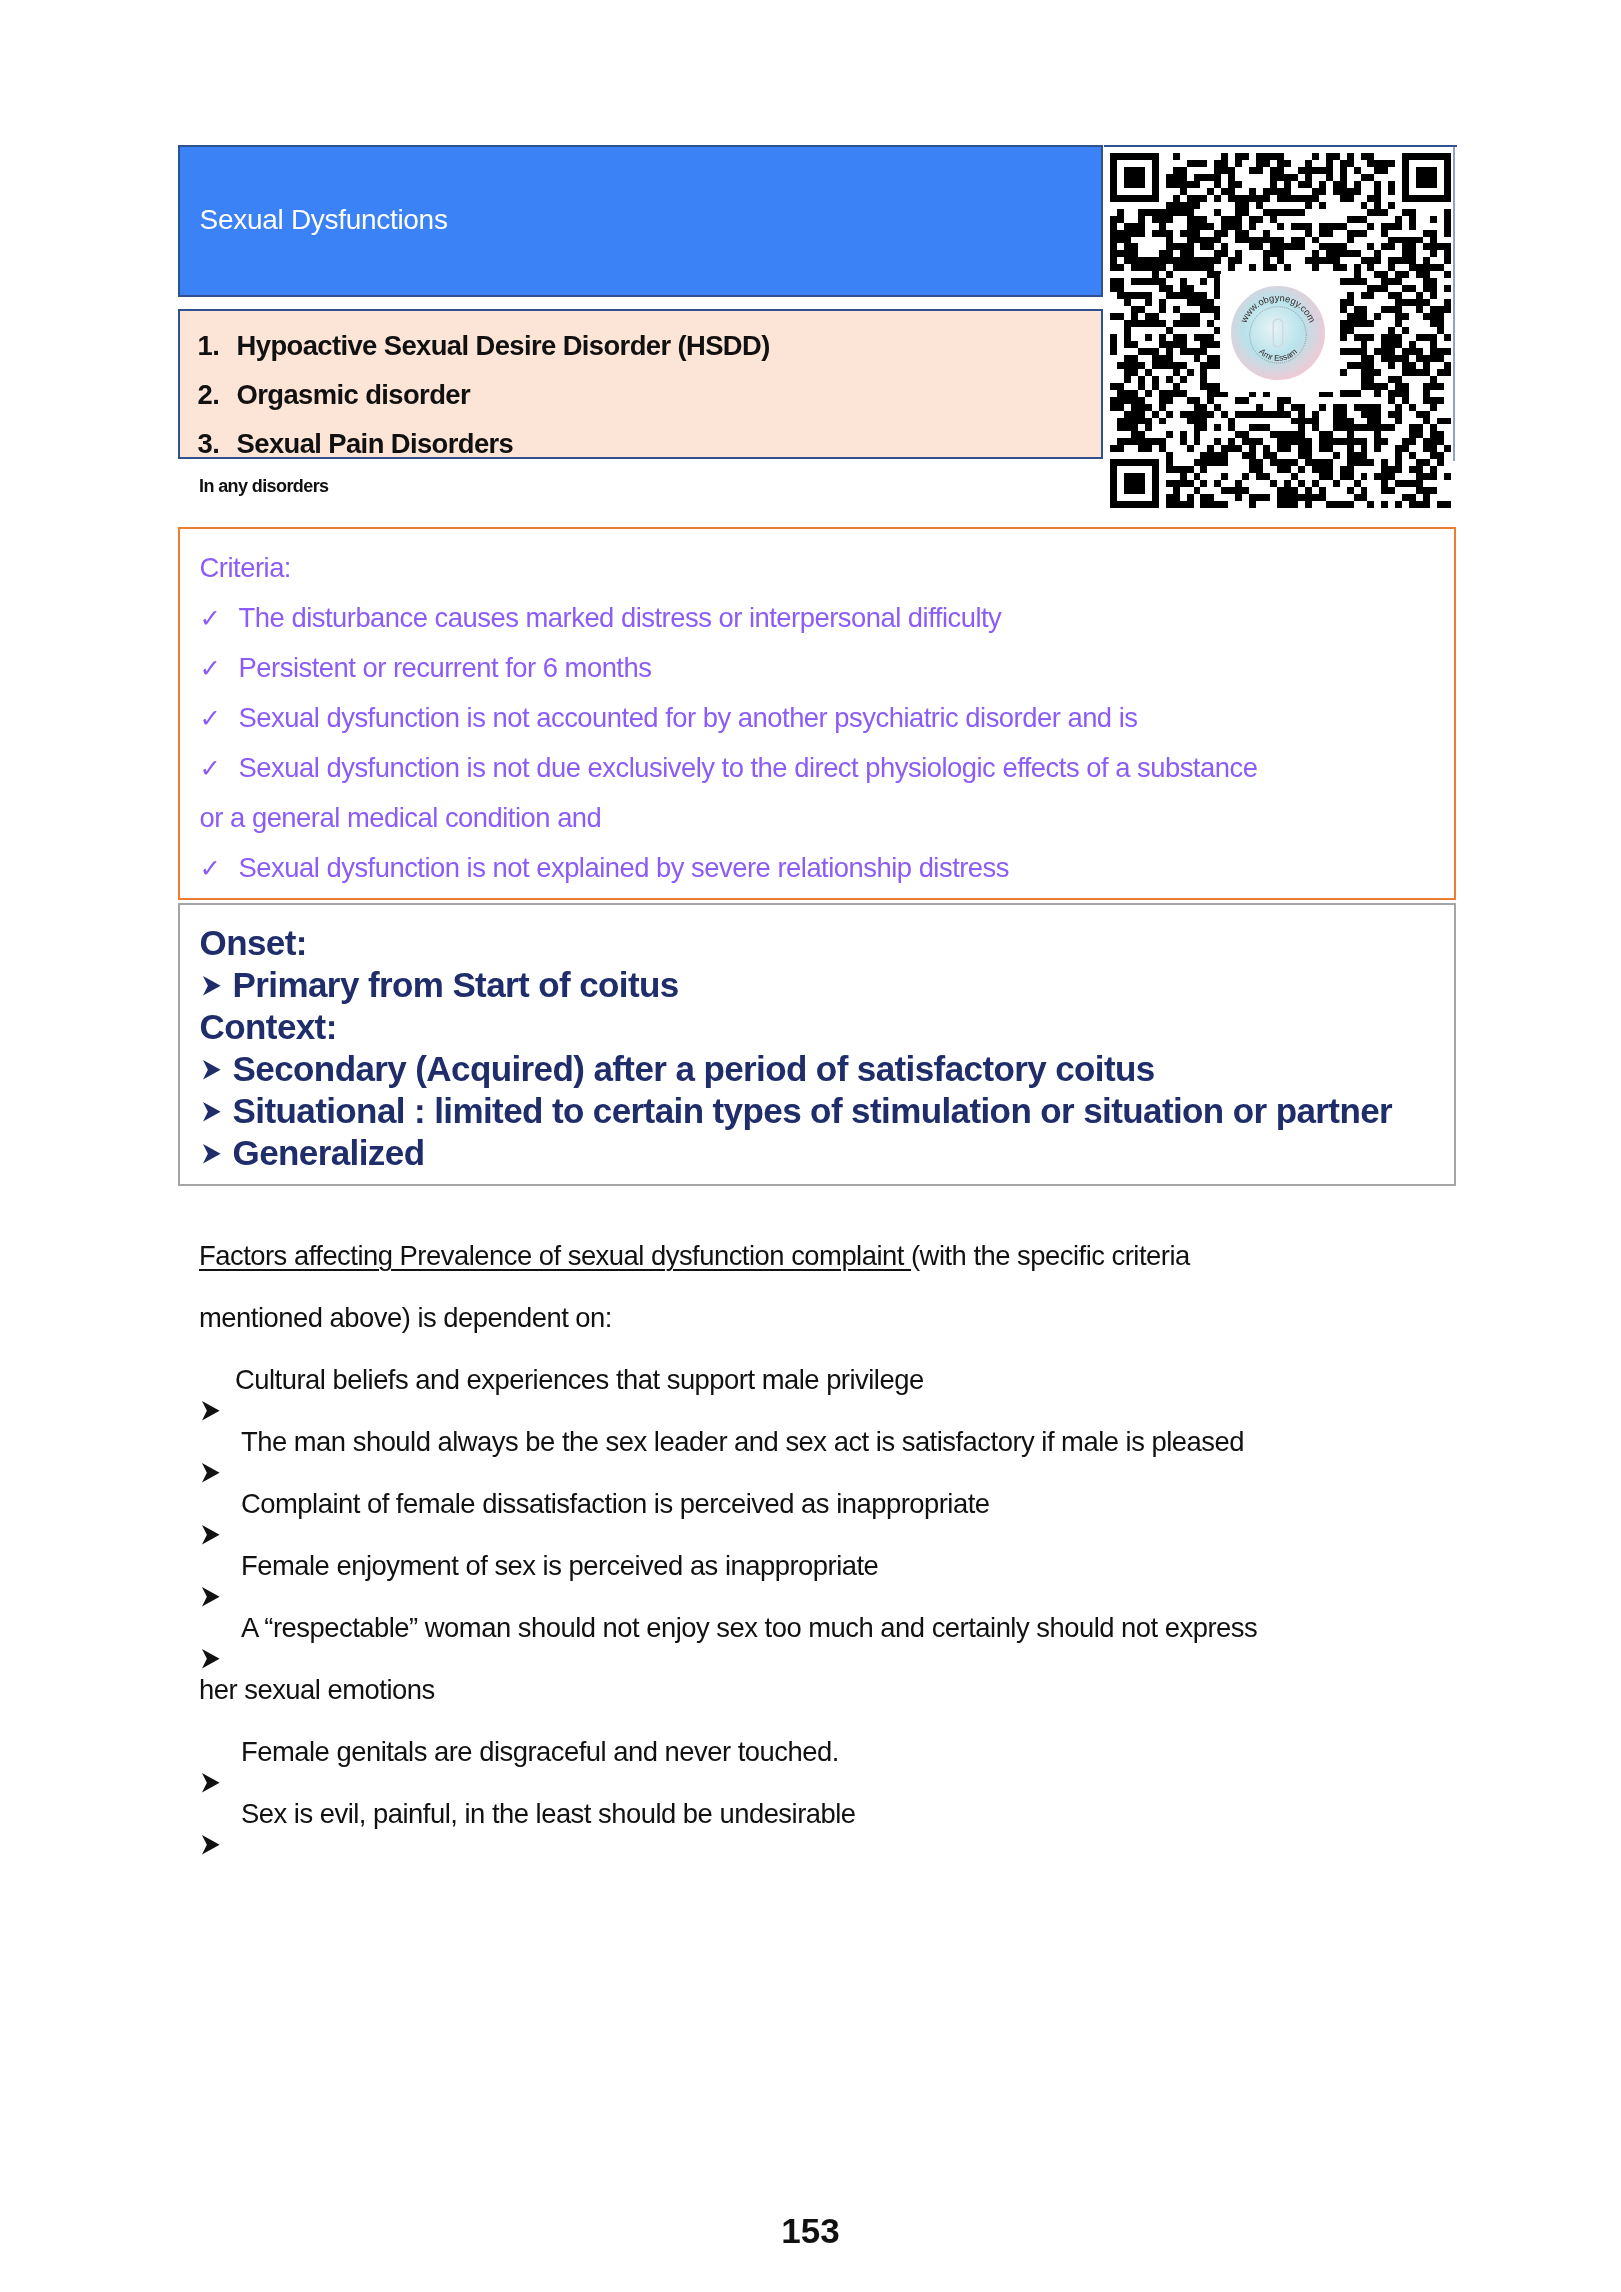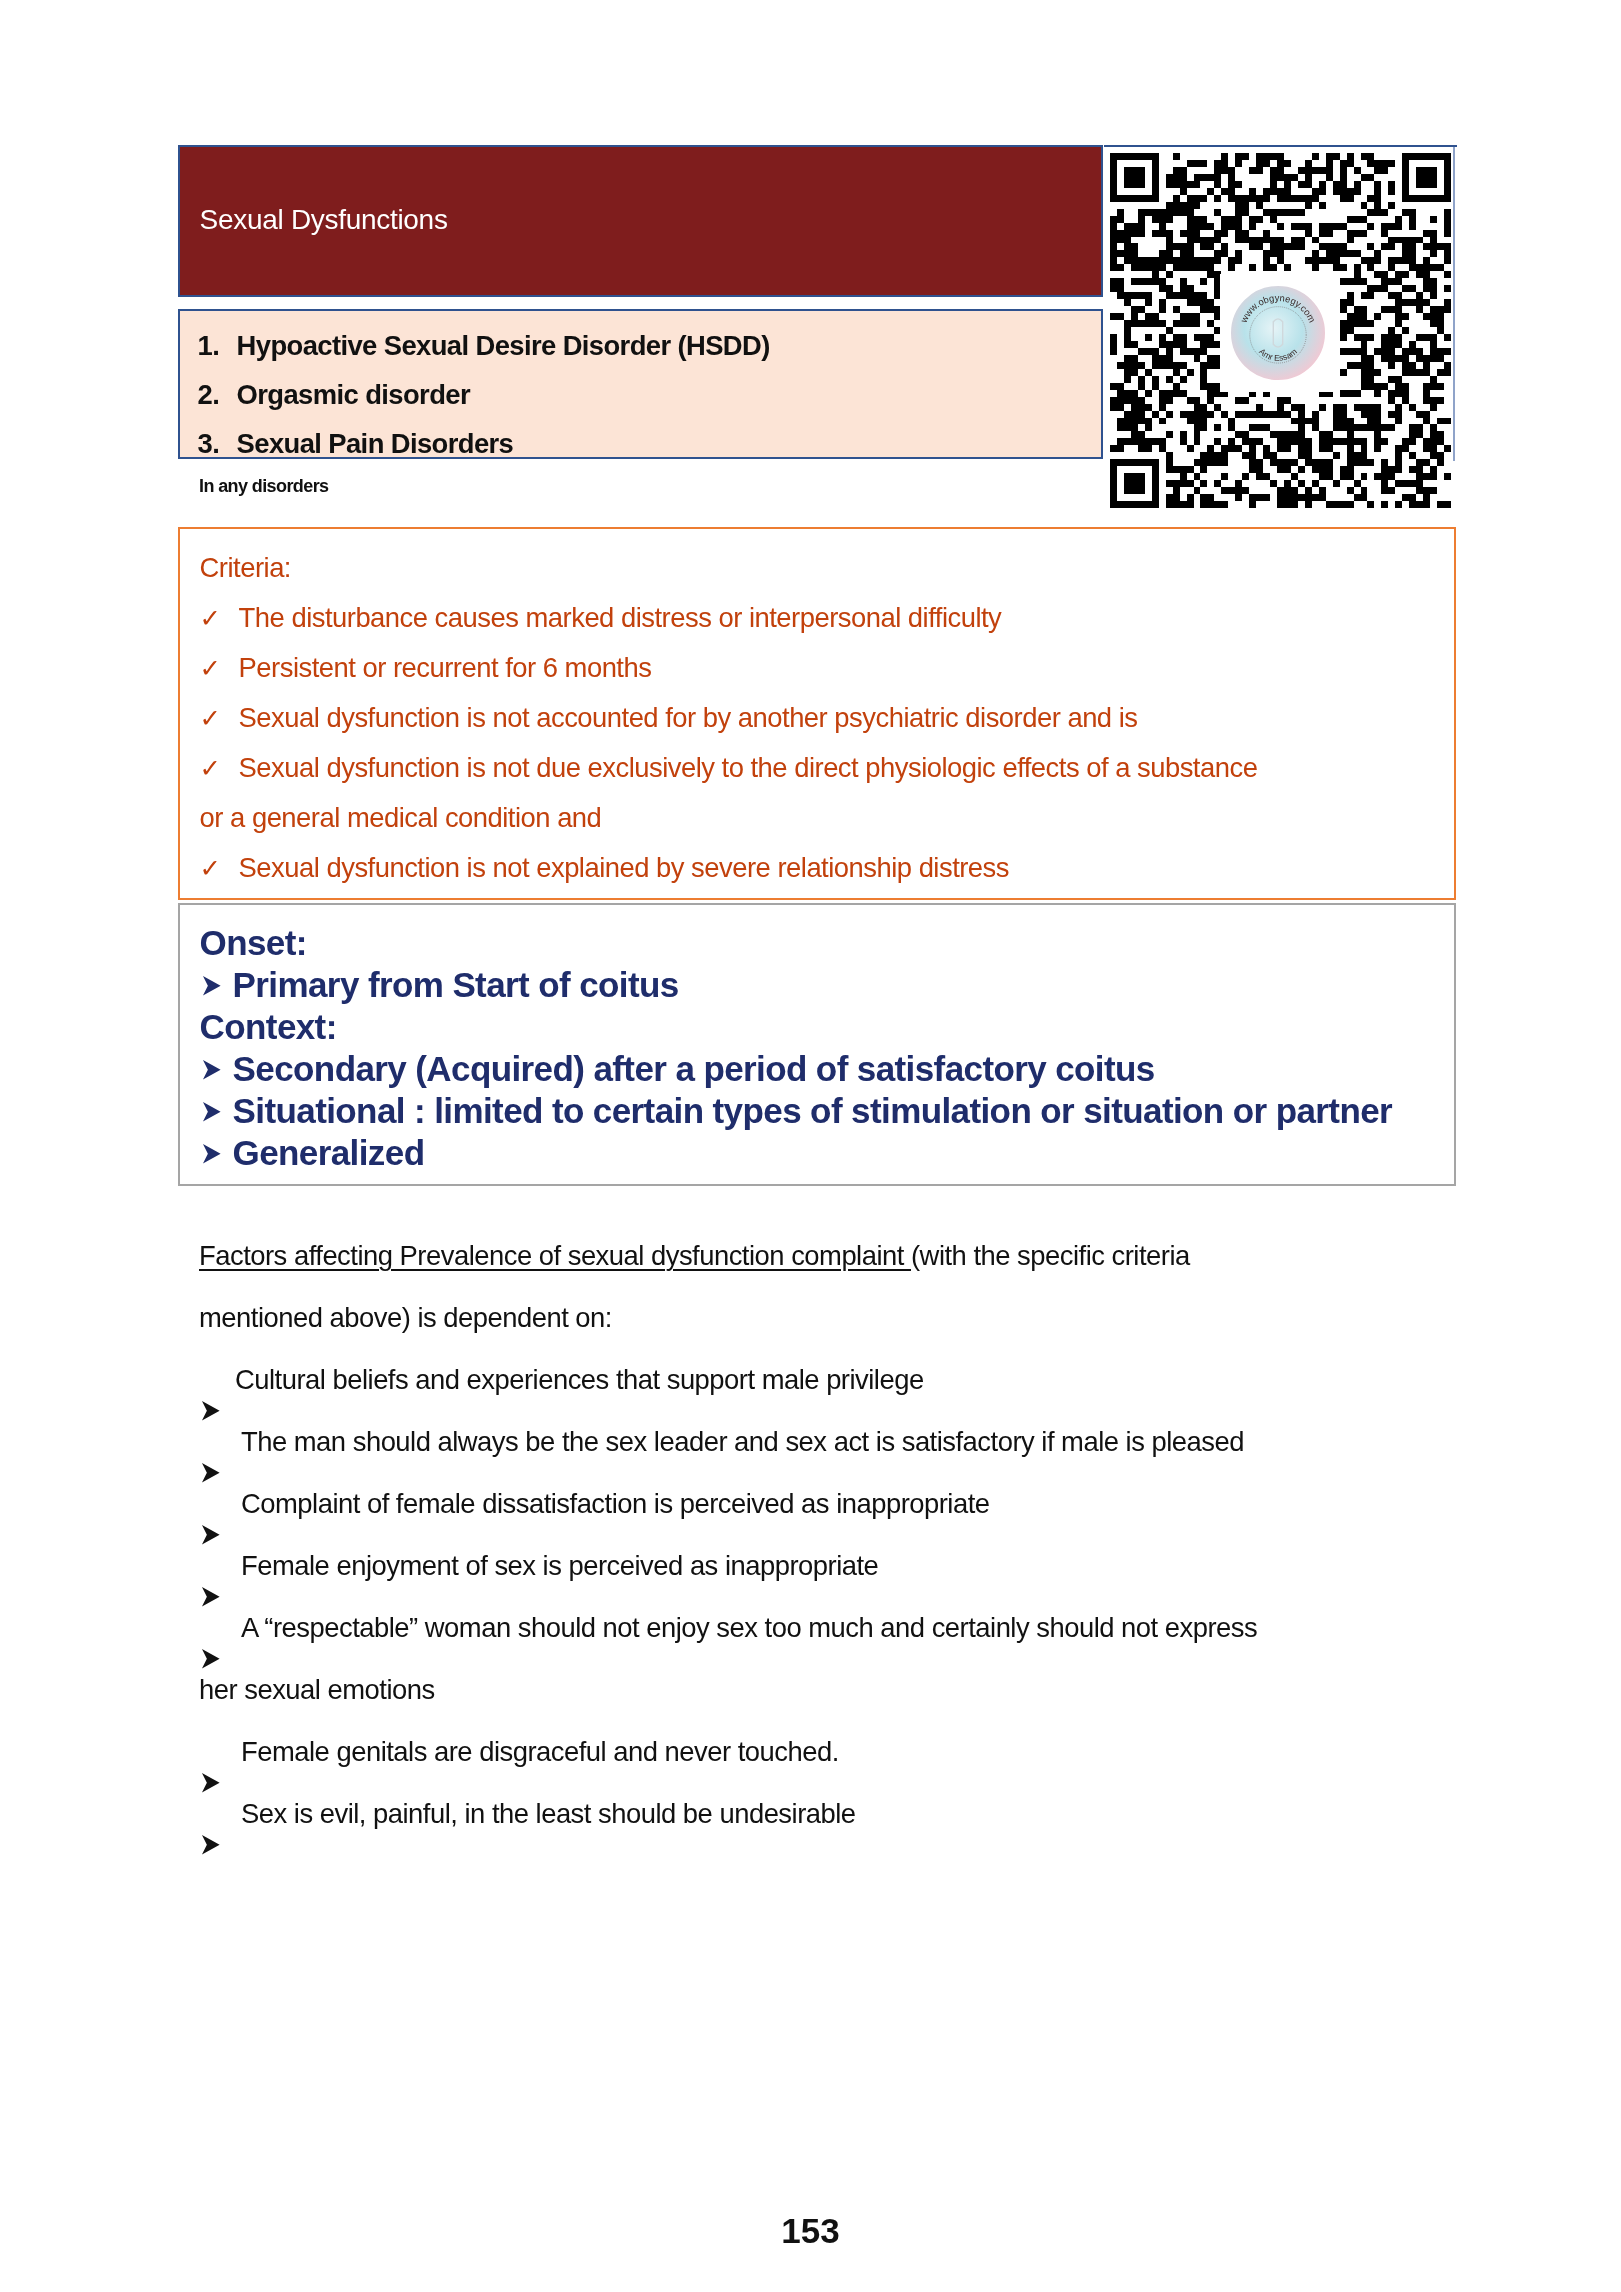--- a/index.html
+++ b/index.html
@@ -2,21 +2,21 @@
 <html><head>
 <meta charset="utf-8">
 <style>
   * { box-sizing: border-box; margin: 0; padding: 0; }
   html, body { width: 1621px; height: 2293px; background: #ffffff; overflow: hidden; }
   body { position: relative; font-family: "Liberation Sans", sans-serif; color: #111; }
   .page { position: absolute; left: 0; top: 0; width: 1621px; height: 2293px; }
 
   .header-box {
     position: absolute; left: 178px; top: 145px; width: 925px; height: 152px;
-    background: #7f1d1d; border: 2.9px solid #2f528f;
+    background: #3b82f6; border: 2.9px solid #2f528f;
   }
   .header-title {
     position: absolute; left: 19.6px; top: 57px;
     font-family: "Liberation Sans", sans-serif; font-size: 28px; color: #ffffff;
     letter-spacing: -0.3px;
   }
 
   .qr-wrap {
     position: absolute; left: 1104px; top: 145px; width: 353px; height: 365px;
     border-top: 2px solid #2f528f;
@@ -51,21 +51,21 @@
     position: absolute; left: 199px; top: 476px;
     font-weight: bold; font-size: 18px; letter-spacing: -0.6px; color: #111;
   }
 
   .criteria-box {
     position: absolute; left: 178px; top: 527px; width: 1278px; height: 373px;
     border: 2.9px solid #ed7d31; background: #fff;
     padding: 13.7px 19.6px;
   }
   .crit-line {
-    font-size: 27.4px; line-height: 50px; height: 50px; color: #c2410c;
+    font-size: 27.4px; line-height: 50px; height: 50px; color: #8b5cf6;
     letter-spacing: -0.5px; white-space: nowrap; display: flex;
   }
   .check { width: 39px; font-size: 25.5px; }
 
   .onset-box {
     position: absolute; left: 178px; top: 903px; width: 1278px; height: 283px;
     border: 2.9px solid #a5a5a5; background: #fff;
     padding: 16.7px 19.6px;
   }
   .onset-line {

